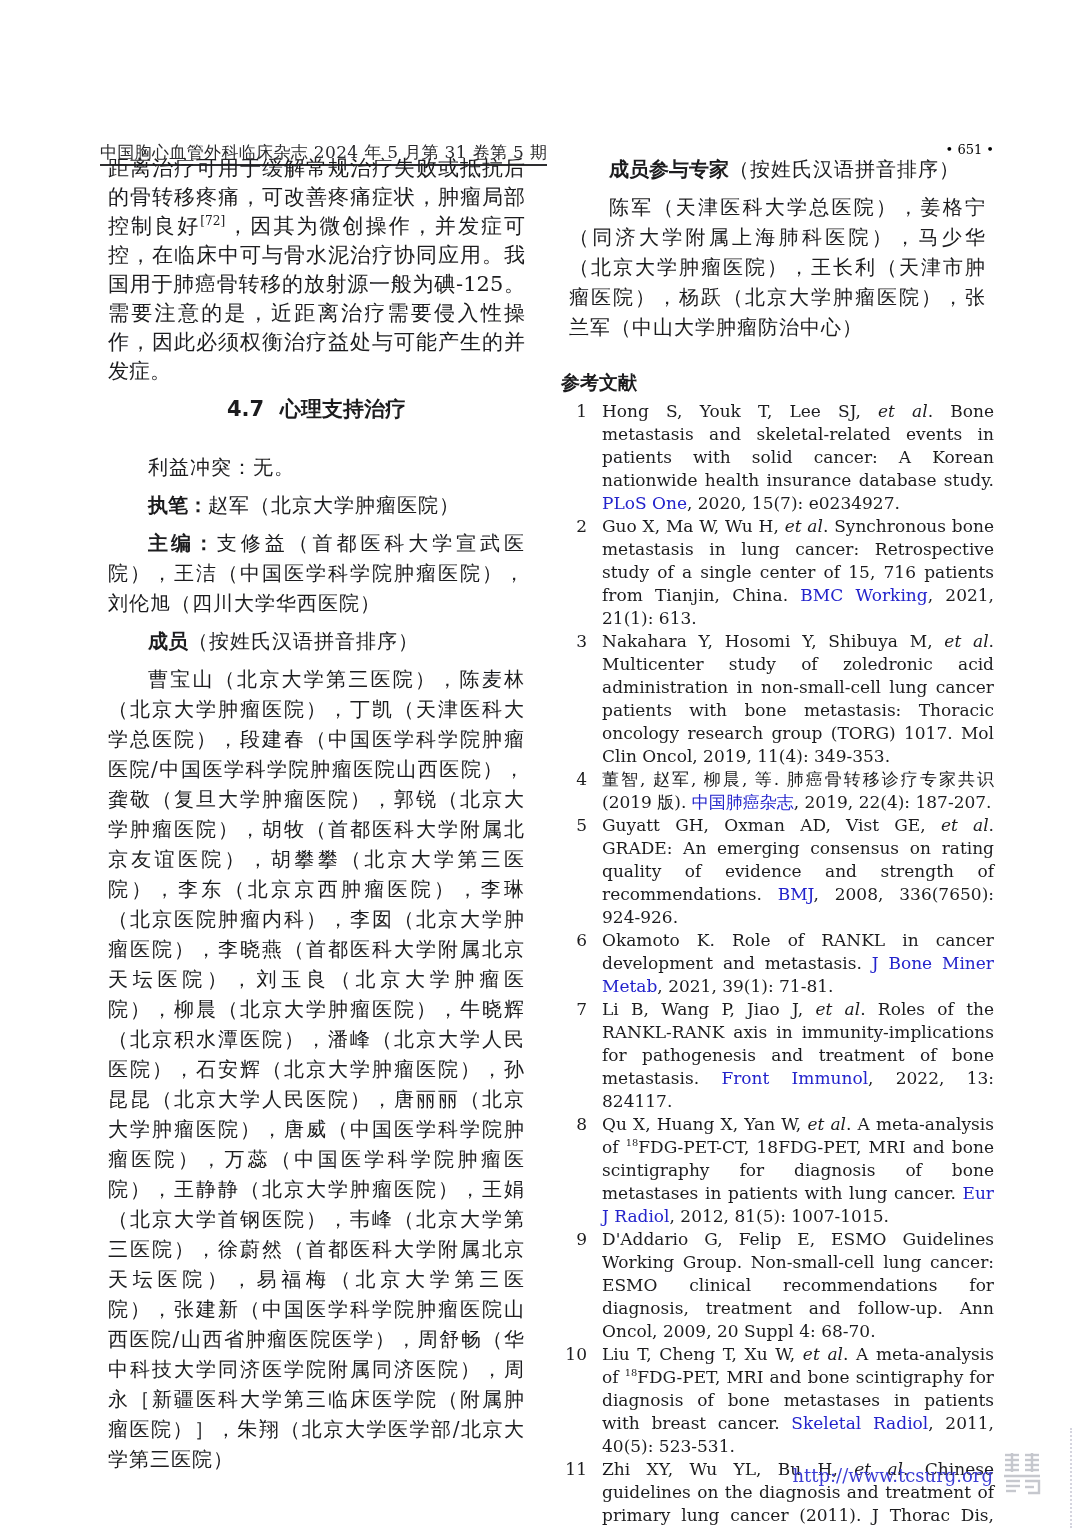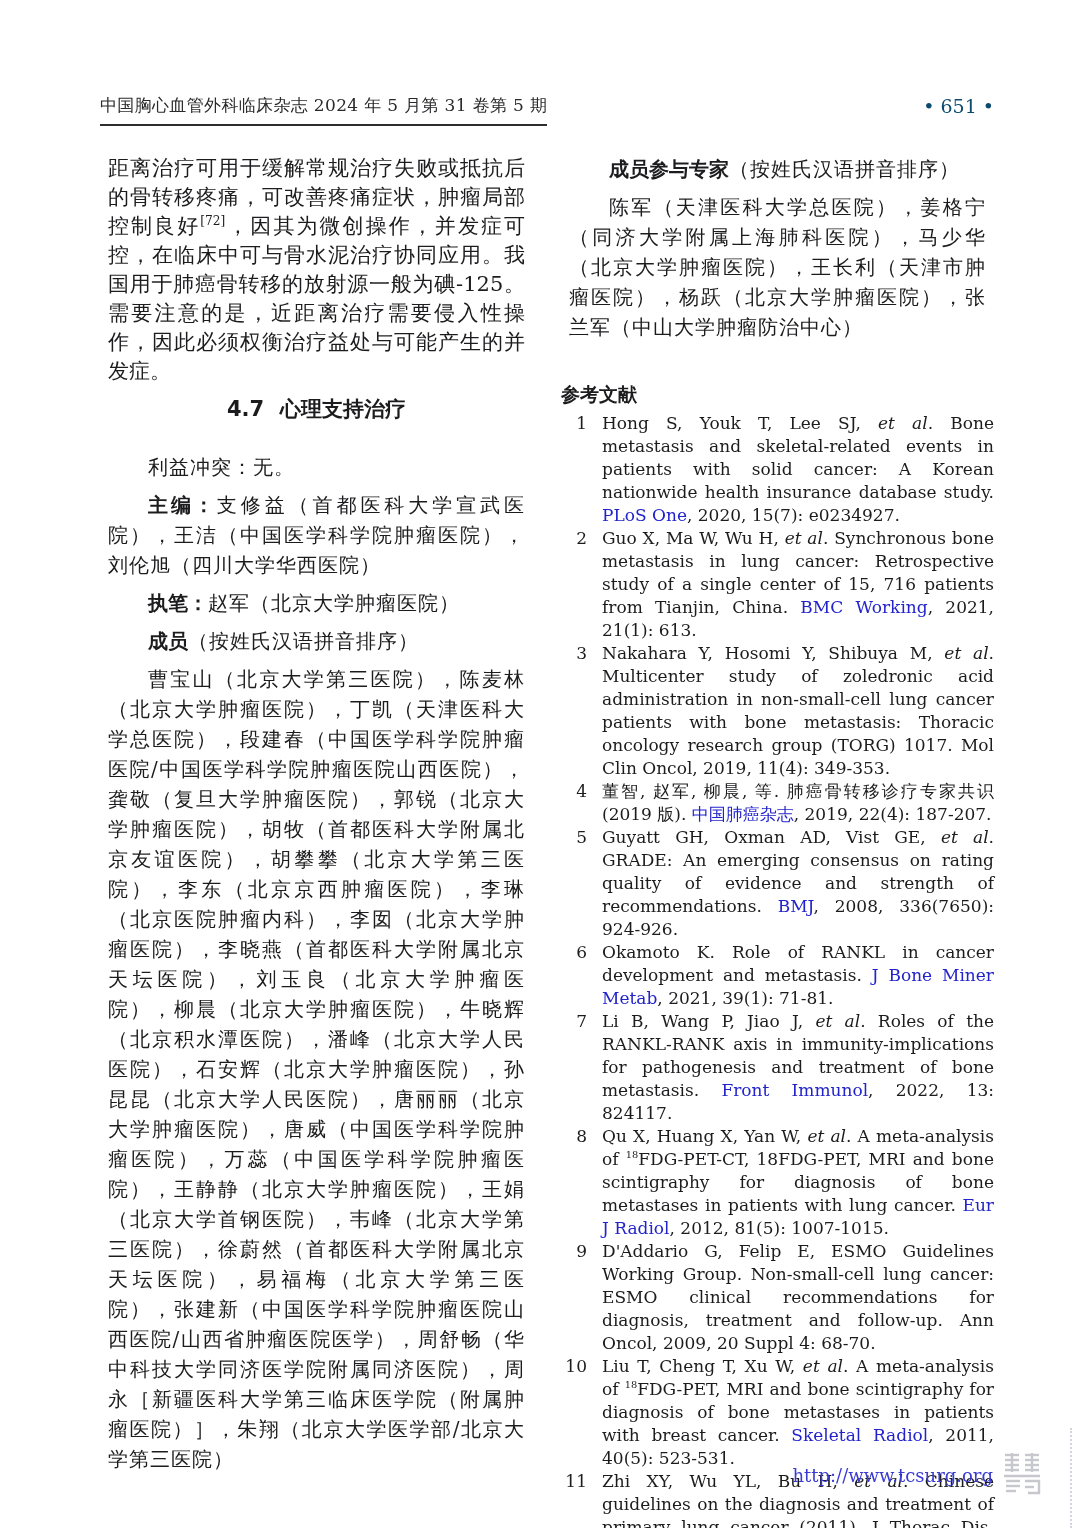--- a/index.html
+++ b/index.html
@@ -12,23 +12,23 @@
     font-family:"DejaVu Serif", serif;
   }
   
   .hdr{
     position:absolute;top:94px;left:100px;right:86px;
     display:flex;justify-content:space-between;align-items:flex-end;
   }
   .journal-title{
     font-size:17px;color:#2a2a2c;
     border-bottom:2px solid #2e2e30;
-    padding-bottom:7px;letter-spacing:.02em;
+    letter-spacing:.02em;
   }
-  .page-no{font-size:19px;color:#0c4a6e;padding-bottom:9px;}
+  .page-no{font-size:13px;color:#000000;padding-bottom:9px;margin-top:48px;}
   
   .cols{
     position:absolute;top:146px;left:100px;right:86px;
     display:flex;gap:28px;
   }
   .col{width:433px;}
   p{margin:8px;}
   .body{
     font-size:21px;line-height:29px;text-align:justify;
   }
@@ -45,21 +45,21 @@
   .sec-heading .sec-num{margin-right:16px;}
   .conflict{margin-top:28px;font-size:20px;line-height:30px;}
   .committee-title{
     margin-top:32px;
     font-family:"DejaVu Sans", sans-serif;
     font-weight:700;font-size:21px;line-height:31px;
     text-align:justify;text-indent:2em;
   }
   
   .refs-heading{
-    margin:40px 0 4px 0;
+    margin:28px 0 4px 0;
     font-family:Liberation Sans, sans-serif;
     font-size:19px;font-weight:700;line-height:26px;
   }
   ol.refs{list-style:none;margin:0;padding:0;}
   .ref{display:flex;font-size:17px;line-height:23px;}
   .ref .num{
     flex:none;width:26px;text-align:right;margin-right:15px;
   }
   .ref .txt{flex:1;text-align:justify;}
   .link{color:var(--link-blue,#2323cc);}
@@ -90,23 +90,23 @@
       <p class="body">距离治疗可用于缓解常规治疗失败或抵抗后的骨转移疼痛，可改善疼痛症状，肿瘤局部控制良好<sup>[72]</sup>，因其为微创操作，并发症可控，在临床中可与骨水泥治疗协同应用。我国用于肺癌骨转移的放射源一般为碘-125。需要注意的是，近距离治疗需要侵入性操作，因此必须权衡治疗益处与可能产生的并发症。</p>
 
       <h3 class="sec-heading">
         <span class="sec-num">4.7</span><span>心理支持治疗</span>
       </h3>
 
 
       <p class="conflict indent kai">利益冲突：无。</p>
 
 
+      <p class="cjk-sm indent"><b class="hei">执笔：</b><span class="kai">赵军（北京大学肿瘤医院）</span></p>
+
       <p class="cjk-sm indent"><b class="hei">主编：</b><span class="kai">支修益（首都医科大学宣武医院），王洁（中国医学科学院肿瘤医院），刘伦旭（四川大学华西医院）</span></p>
-
-      <p class="cjk-sm indent"><b class="hei">执笔：</b><span class="kai">赵军（北京大学肿瘤医院）</span></p>
 
       <p class="cjk-sm indent"><b class="hei">成员</b><span class="kai">（按姓氏汉语拼音排序）</span></p>
 
       <p class="cjk-sm indent kai">曹宝山（北京大学第三医院），陈麦林（北京大学肿瘤医院），丁凯（天津医科大学总医院），段建春（中国医学科学院肿瘤医院/中国医学科学院肿瘤医院山西医院），龚敬（复旦大学肿瘤医院），郭锐（北京大学肿瘤医院），胡牧（首都医科大学附属北京友谊医院），胡攀攀（北京大学第三医院），李东（北京京西肿瘤医院），李琳（北京医院肿瘤内科），李囡（北京大学肿瘤医院），李晓燕（首都医科大学附属北京天坛医院），刘玉良（北京大学肿瘤医院），柳晨（北京大学肿瘤医院），牛晓辉（北京积水潭医院），潘峰（北京大学人民医院），石安辉（北京大学肿瘤医院），孙昆昆（北京大学人民医院），唐丽丽（北京大学肿瘤医院），唐威（中国医学科学院肿瘤医院），万蕊（中国医学科学院肿瘤医院），王静静（北京大学肿瘤医院），王娟（北京大学首钢医院），韦峰（北京大学第三医院），徐蔚然（首都医科大学附属北京天坛医院），易福梅（北京大学第三医院），张建新（中国医学科学院肿瘤医院山西医院/山西省肿瘤医院医学），周舒畅（华中科技大学同济医学院附属同济医院），周永［新疆医科大学第三临床医学院（附属肿瘤医院）］，朱翔（北京大学医学部/北京大学第三医院）</p>
     </div>
 
     <div class="col">
       <p class="cjk-sm indent"><b class="hei">成员参与专家</b><span class="kai">（按姓氏汉语拼音排序）</span></p>
 
       <p class="cjk-sm indent kai">陈军（天津医科大学总医院），姜格宁（同济大学附属上海肺科医院），马少华（北京大学肿瘤医院），王长利（天津市肿瘤医院），杨跃（北京大学肿瘤医院），张兰军（中山大学肿瘤防治中心）</p>

